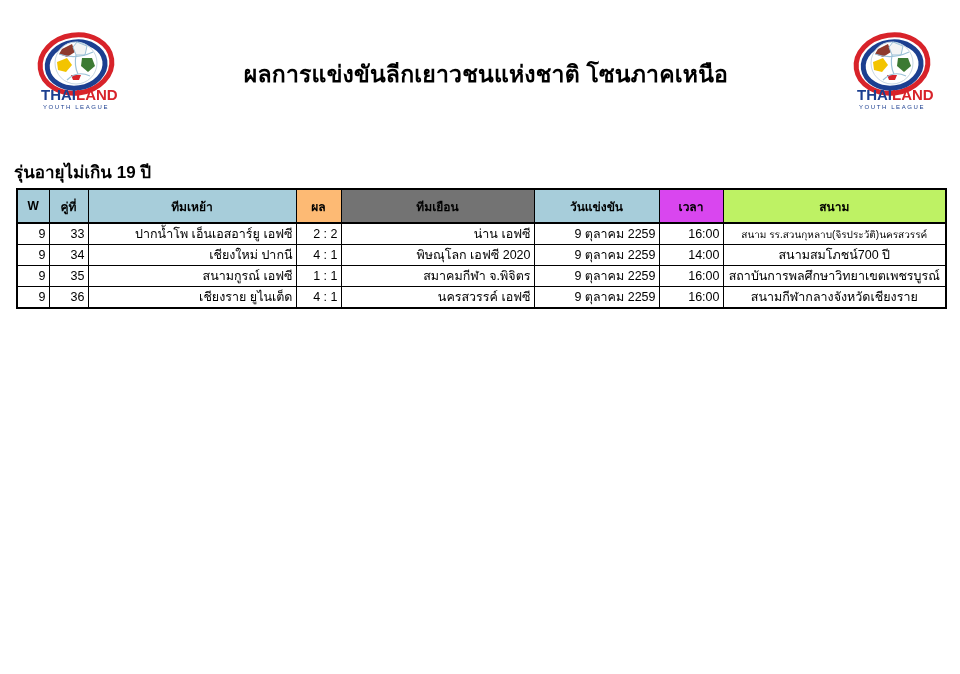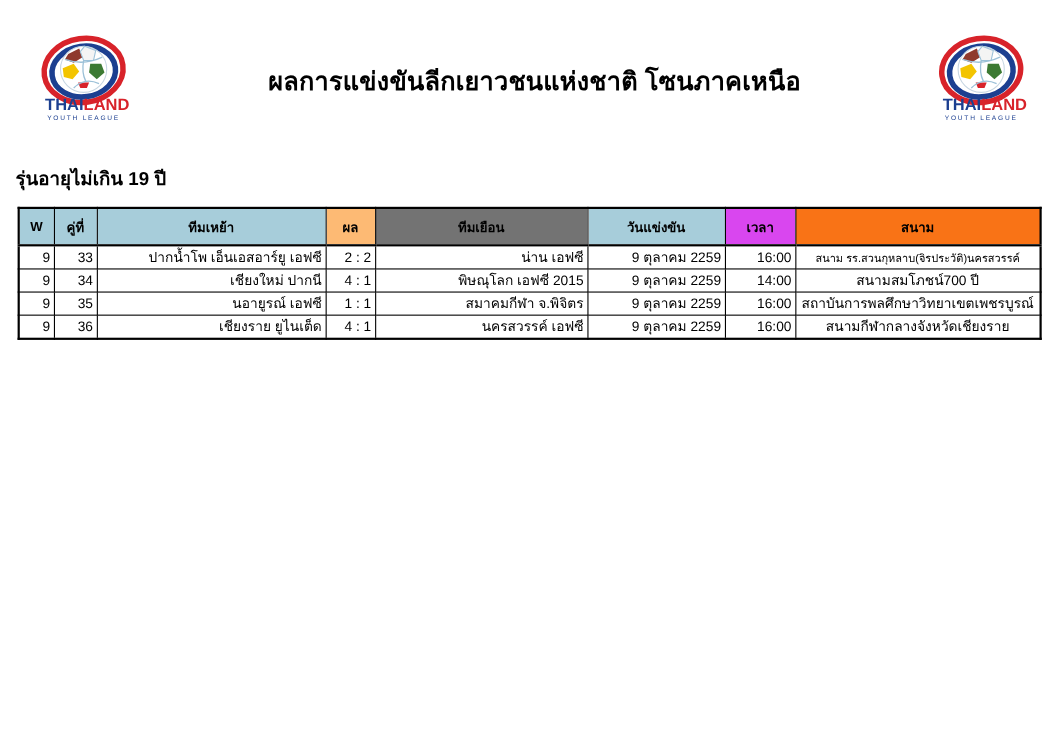--- a/index.html
+++ b/index.html
@@ -16,21 +16,21 @@
   .logo{position:absolute;top:30px;width:88px;height:96px;}
   .logo.left{left:32px;}
   .logo.right{left:848px;}
   
   .doc-title{
     position:absolute;left:0;right:0;top:56px;
     text-align:center;
     font-size:23px;font-weight:bold;letter-spacing:0.2px;margin-left:12px;
   }
   .age-group{
-    position:absolute;left:14px;top:148px;
+    position:absolute;left:14px;top:158px;
     font-size:17px;font-weight:bold;
   }
   
   table.results{
     position:absolute;left:16px;top:188px;
     width:929px;
     border-collapse:collapse;
     table-layout:fixed;
   }
   table.results{border:2px solid #000;}
@@ -117,48 +117,48 @@
     </colgroup>
     <thead>
       <tr>
         <th style="background: rgb(167, 205, 218);">W</th>
         <th style="background: rgb(167, 205, 218);">คู่ที่</th>
         <th style="background: rgb(167, 205, 218);">ทีมเหย้า</th>
         <th style="background: #fdba74;">ผล</th>
         <th style="background: #737373;">ทีมเยือน</th>
         <th style="background: rgb(167, 205, 218);">วันแข่งขัน</th>
         <th style="background: #d946ef;">เวลา</th>
-        <th style="background: #f97316;">สนาม</th>
+        <th style="background: #bef264;">สนาม</th>
       </tr>
     </thead>
     <tbody>
       <tr>
         <td class="num">9</td>
         <td class="num">33</td>
         <td class="ctr">ปากน้ำโพ เอ็นเอสอาร์ยู เอฟซี</td>
         <td class="ctr">2 : 2</td>
         <td class="ctr">น่าน เอฟซี</td>
         <td class="ctr">9 ตุลาคม 2259</td>
         <td class="ctr">16:00</td>
         <td class="stadium xs">สนาม รร.สวนกุหลาบ(จิรประวัติ)นครสวรรค์</td>
       </tr>
       <tr>
         <td class="num">9</td>
         <td class="num">34</td>
         <td class="ctr">เชียงใหม่ ปากนี</td>
         <td class="ctr">4 : 1</td>
-        <td class="ctr">พิษณุโลก เอฟซี 2015</td>
+        <td class="ctr">พิษณุโลก เอฟซี 2020</td>
         <td class="ctr">9 ตุลาคม 2259</td>
         <td class="ctr">14:00</td>
         <td class="stadium">สนามสมโภชน์700 ปี</td>
       </tr>
       <tr>
         <td class="num">9</td>
         <td class="num">35</td>
-        <td class="ctr">นอายูรณ์ เอฟซี</td>
+        <td class="ctr">สนามกูรณ์ เอฟซี</td>
         <td class="ctr">1 : 1</td>
         <td class="ctr">สมาคมกีฬา จ.พิจิตร</td>
         <td class="ctr">9 ตุลาคม 2259</td>
         <td class="ctr">16:00</td>
         <td class="stadium">สถาบันการพลศึกษาวิทยาเขตเพชรบูรณ์</td>
       </tr>
       <tr>
         <td class="num">9</td>
         <td class="num">36</td>
         <td class="ctr">เชียงราย ยูไนเต็ด</td>

